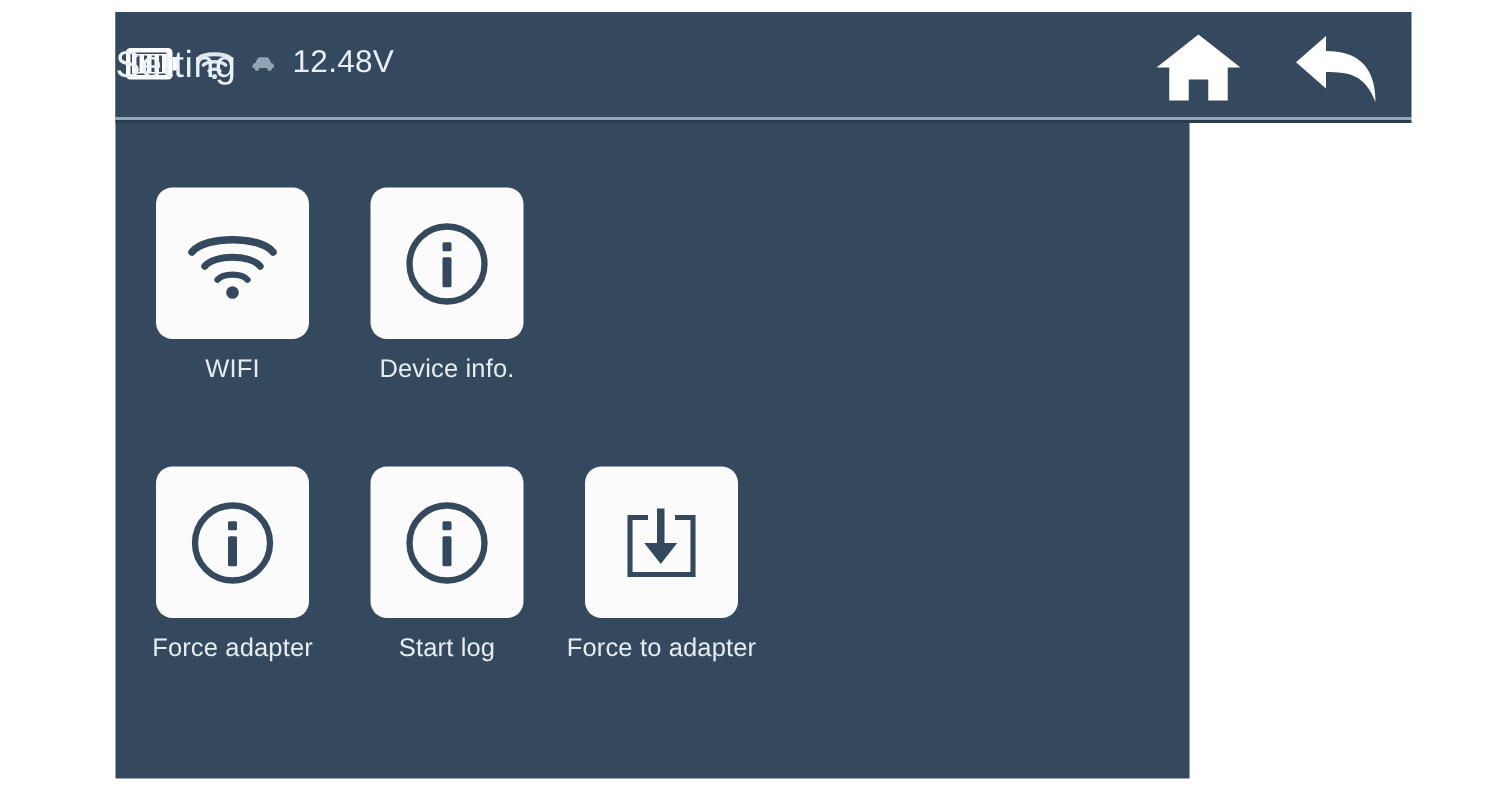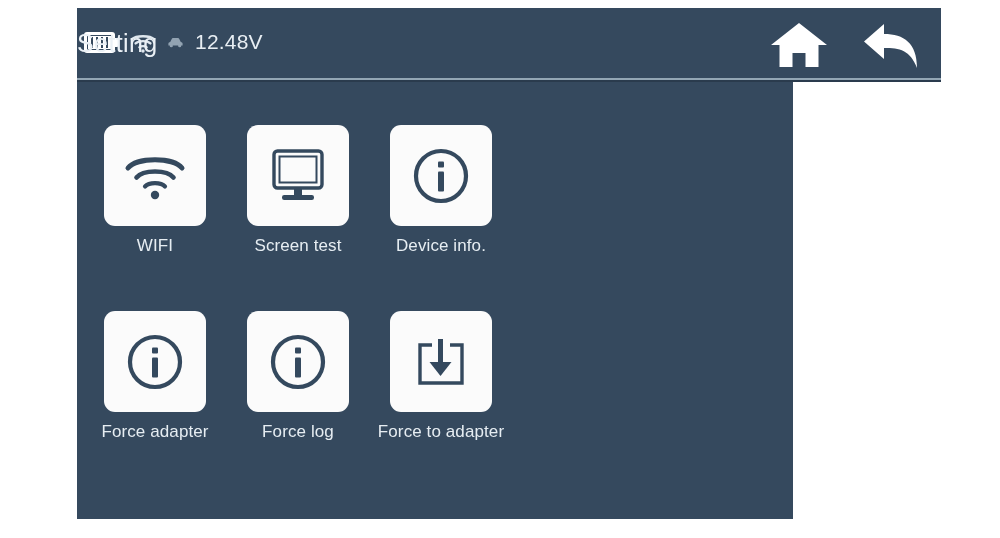--- a/index.html
+++ b/index.html
@@ -250,31 +250,20 @@
             <path d="M22 36.5 C26 32 38 32 42 36.5" stroke="#34495e" stroke-width="4.2" fill="none" stroke-linecap="round"></path>
             <circle cx="32" cy="45" r="4.2" fill="#34495e"></circle>
           </svg>
         </div>
         <div class="tile-label">WIFI</div>
       </div>
 
 
 
 
-      <div class="tile-cell">
-        <div class="tile">
-          <svg width="60" height="56" viewBox="0 0 60 56">
-            <rect x="6" y="3" width="48" height="37" rx="3.5" stroke="#34495e" stroke-width="3.4" fill="none"></rect>
-            <rect x="11.5" y="8.5" width="37" height="26" stroke="#34495e" stroke-width="2" fill="none"></rect>
-            <rect x="26" y="40" width="8" height="7" fill="#34495e"></rect>
-            <rect x="14" y="47" width="32" height="5" rx="2.2" fill="#34495e"></rect>
-          </svg>
-        </div>
-        <div class="tile-label">Screen test</div>
-      </div>
 
       <div class="tile-cell">
         <div class="tile">
           <svg width="58" height="58" viewBox="0 0 58 58">
             <circle cx="29" cy="29" r="25" stroke="#34495e" stroke-width="4.2" fill="none"></circle>
             <rect x="26" y="14.5" width="6" height="6" rx="1" fill="#34495e"></rect>
             <rect x="26" y="24.5" width="6" height="20" rx="1" fill="#34495e"></rect>
           </svg>
         </div>
         <div class="tile-label">Device info.</div>
@@ -295,21 +284,21 @@
       </div>
 
       <div class="tile-cell">
         <div class="tile">
           <svg width="58" height="58" viewBox="0 0 58 58">
             <circle cx="29" cy="29" r="25" stroke="#34495e" stroke-width="4.2" fill="none"></circle>
             <rect x="26" y="14.5" width="6" height="6" rx="1" fill="#34495e"></rect>
             <rect x="26" y="24.5" width="6" height="20" rx="1" fill="#34495e"></rect>
           </svg>
         </div>
-        <div class="tile-label">Force log</div>
+        <div class="tile-label">Start log</div>
       </div>
 
       <div class="tile-cell">
         <div class="tile">
           <svg width="58" height="58" viewBox="0 0 58 58">
             <path d="M20 12 L8 12 L8 50 L50 50 L50 12 L38 12" stroke="#34495e" stroke-width="3.4" fill="none" stroke-linejoin="miter"></path>
             <rect x="26" y="6" width="5" height="27" fill="#34495e"></rect>
             <path d="M17.5 29 L28.5 43 L39.5 29 Z" fill="#34495e"></path>
           </svg>
         </div>

